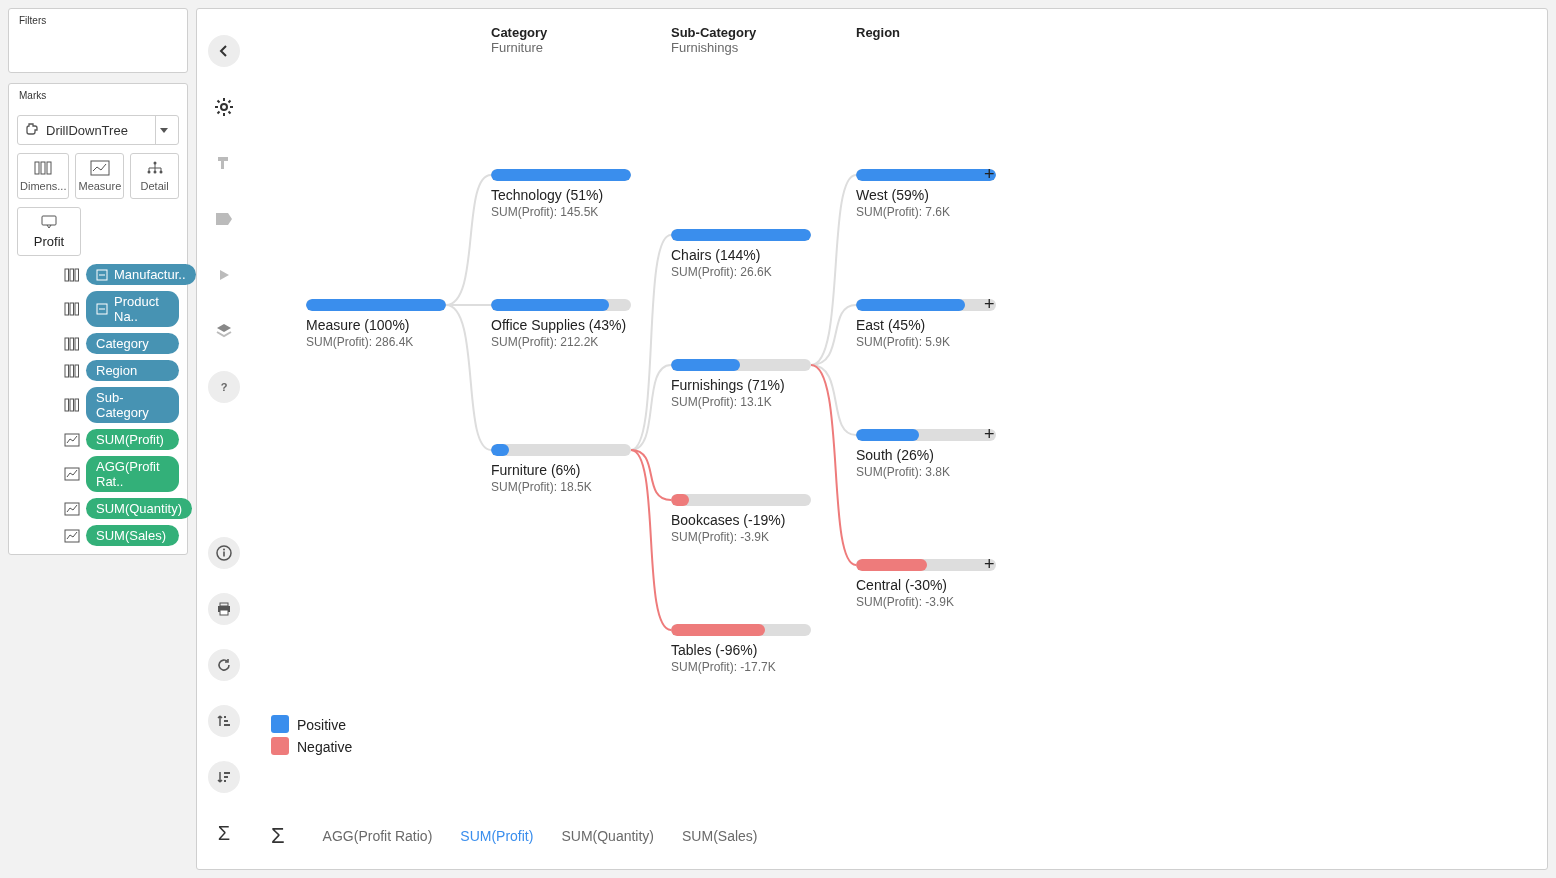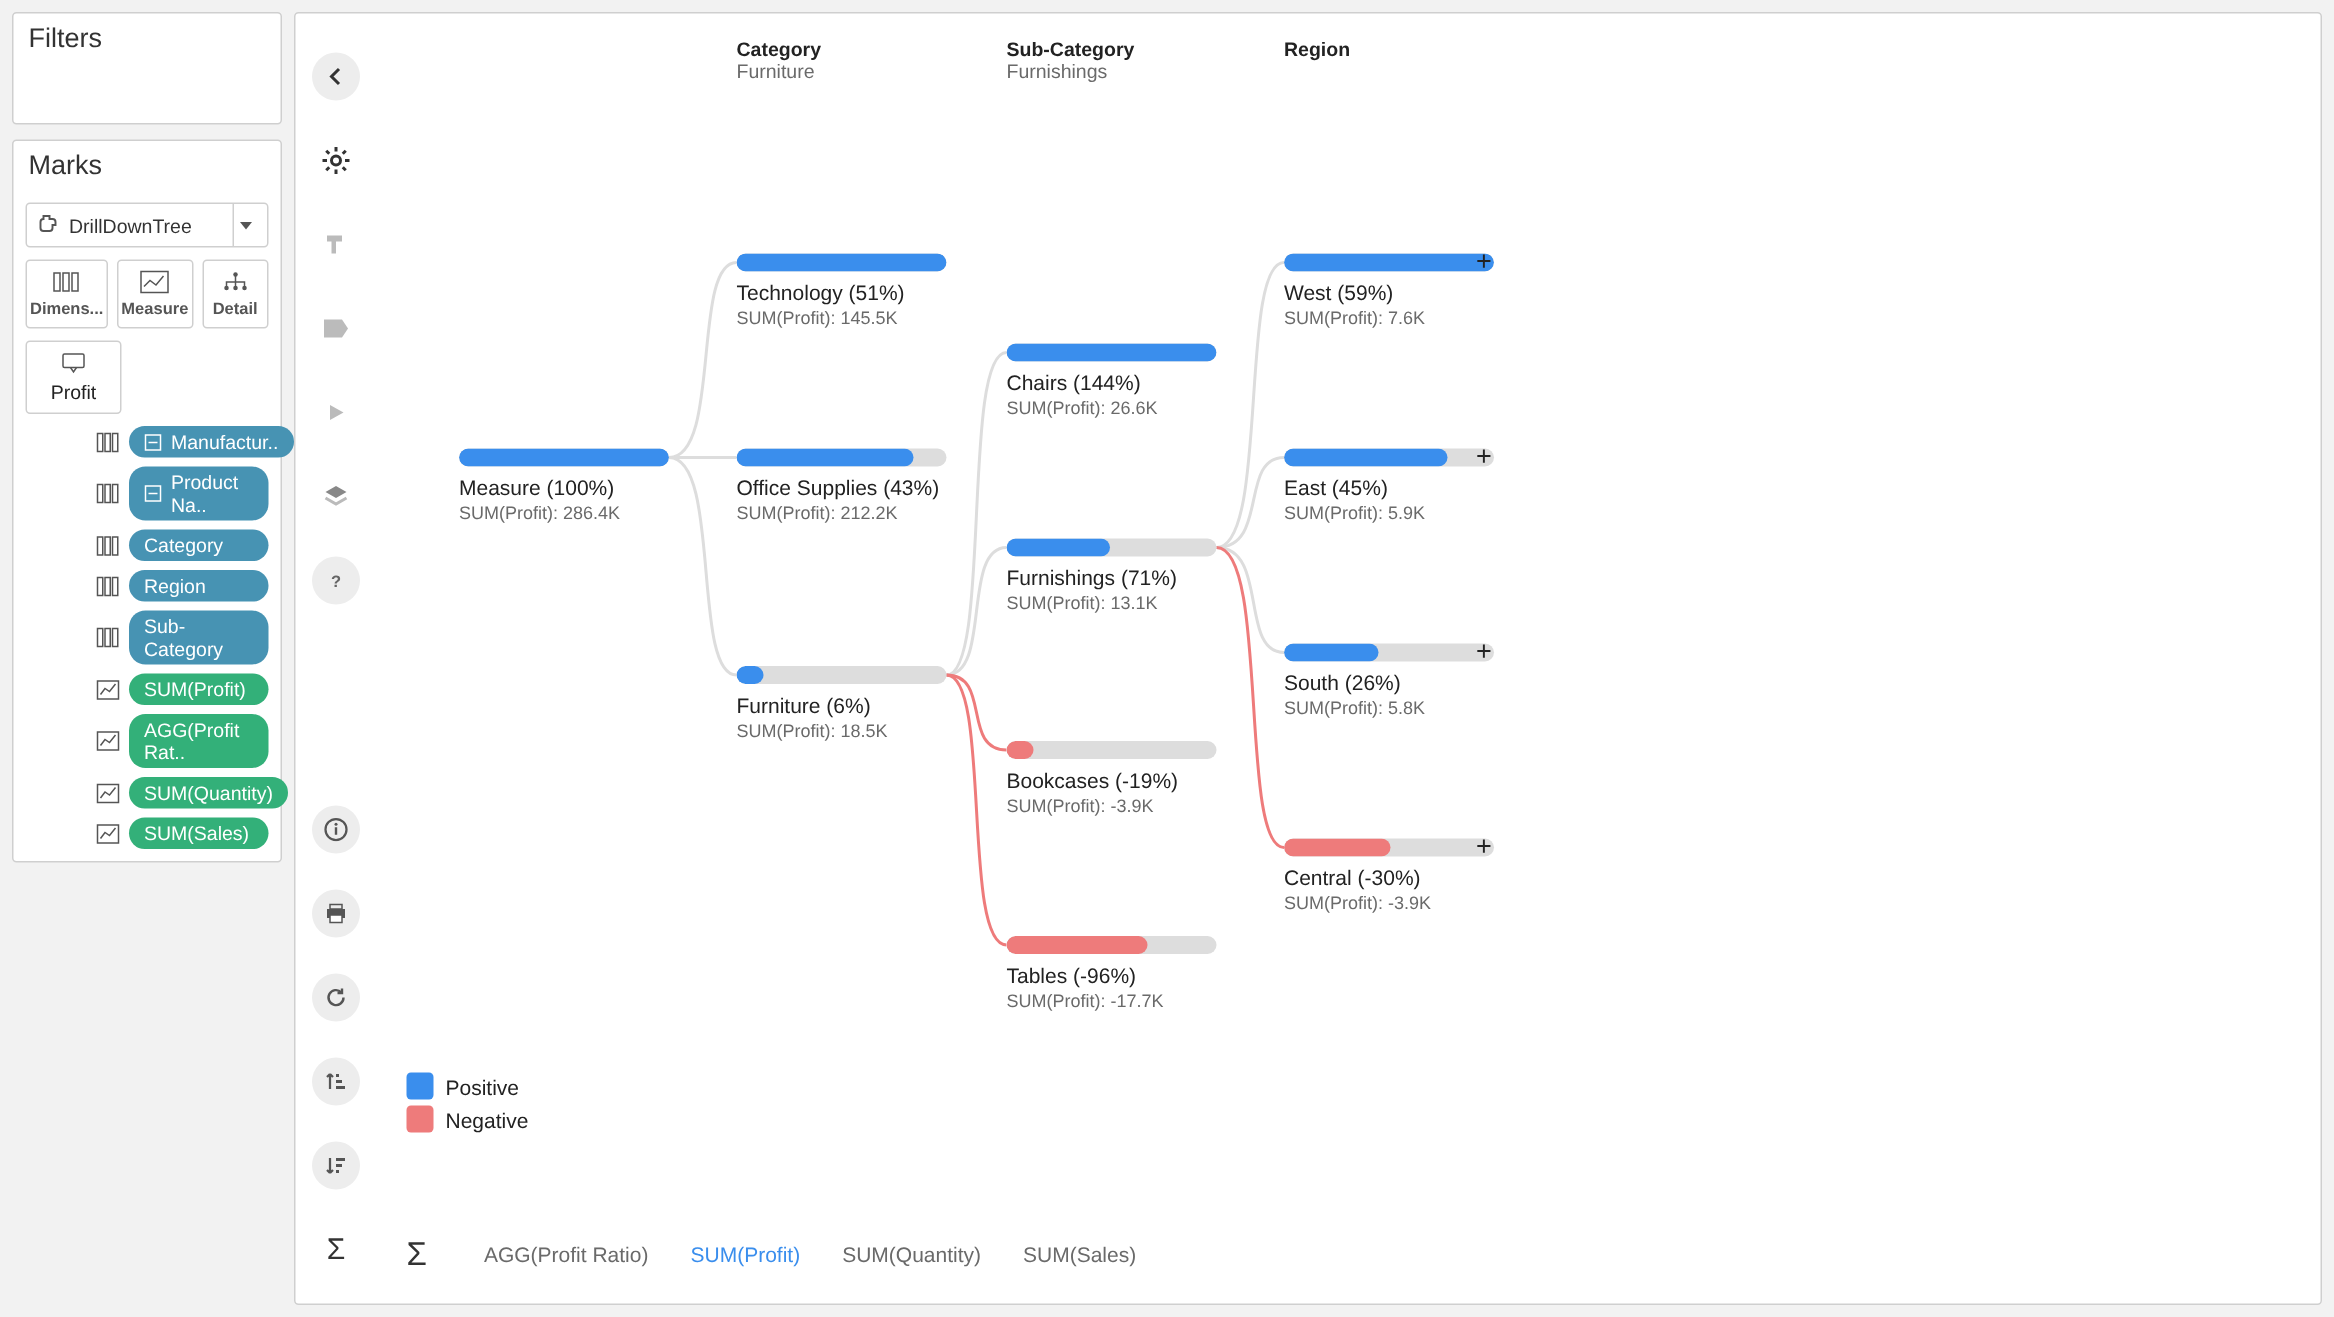--- a/index.html
+++ b/index.html
@@ -17,32 +17,32 @@
     --tool-bg:#ededed;
     --pill-blue:#4793b3;
     --pill-green:#33b079;
   }
   html,body{margin:0;padding:0;font-family:-apple-system,BlinkMacSystemFont,"Segoe UI",Arial,sans-serif;background:var(--page-bg);color:var(--text);font-size:13px;height:100%;}
   .app{display:flex;width:1556px;height:878px;box-sizing:border-box;}
 
   
   .side{width:196px;padding:8px;box-sizing:border-box;display:flex;flex-direction:column;gap:10px;}
   .panel{background:var(--panel-bg);border:1px solid var(--border);border-radius:3px;}
-  .panel-title{padding:6px 10px;font-size:18px;color:#333;}
+  .panel-title{padding:6px 10px;font-size:10px;color:#333;}
   .filters .panel-body{height:40px;}
   .marks .panel-body{padding:8px;display:flex;flex-direction:column;gap:8px;justify-content:flex-end;}
 
   .marktype{display:flex;align-items:center;gap:6px;height:28px;border:1px solid var(--border);border-radius:3px;padding:0 6px;justify-content:space-between;}
   .marktype .mt-left{display:flex;align-items:center;gap:6px;}
   .marktype .mt-text{font-size:13px;color:#333;}
   .marktype .mt-caret{width:16px;border-left:1px solid var(--border);display:flex;justify-content:center;align-items:center;height:100%;}
   .tri-down{width:0;height:0;border-left:4px solid transparent;border-right:4px solid transparent;border-top:5px solid #555;}
 
   .shelf-row{display:flex;gap:6px;}
-  .shelf{flex:1;border:1px solid var(--border);border-radius:3px;text-align:center;padding:6px 2px;display:flex;flex-direction:column;align-items:center;gap:4px;font-weight:bold;}
+  .shelf{flex:1;border:1px solid var(--border);border-radius:3px;text-align:center;padding:6px 2px;display:flex;flex-direction:column;align-items:center;gap:4px;}
   .shelf .lab{font-size:11px;color:#555;}
   .shelf-single{width:58px;border:1px solid var(--border);border-radius:3px;text-align:center;padding:6px 2px;display:flex;flex-direction:column;align-items:center;gap:4px;}
   .shelf svg{display:block;}
 
   .fields{display:flex;flex-direction:column;gap:6px;}
   .field{display:flex;align-items:center;gap:6px;padding-left:47px;}
   .field .ic{width:16px;display:flex;justify-content:center;}
   .pill{flex:1;border-radius:11px;padding:3px 10px;color:#fff;font-size:13px;display:flex;align-items:center;gap:6px;}
   .pill.blue{background:var(--pill-blue);}
   .pill.green{background:var(--pill-green);}
@@ -457,21 +457,21 @@
         <div class="plus" style="left:128px;top:-4px">+</div>
         <div class="nlabel">East (45%)</div>
         <div class="nsub">SUM(Profit): 5.9K</div>
       </div>
       <div class="node" style="left:605px;top:420px">
         <div class="bar">
             <div class="fill pos" style="width: 45%;"></div>
           </div>
         <div class="plus" style="left:128px;top:-4px">+</div>
         <div class="nlabel">South (26%)</div>
-        <div class="nsub">SUM(Profit): 5.8K</div>
+        <div class="nsub">SUM(Profit): 3.8K</div>
       </div>
       <div class="node" style="left:605px;top:550px">
         <div class="bar">
             <div class="fill neg" style="width: 51%;"></div>
           </div>
         <div class="plus" style="left:128px;top:-4px">+</div>
         <div class="nlabel">Central (-30%)</div>
         <div class="nsub">SUM(Profit): -3.9K</div>
       </div>
 

